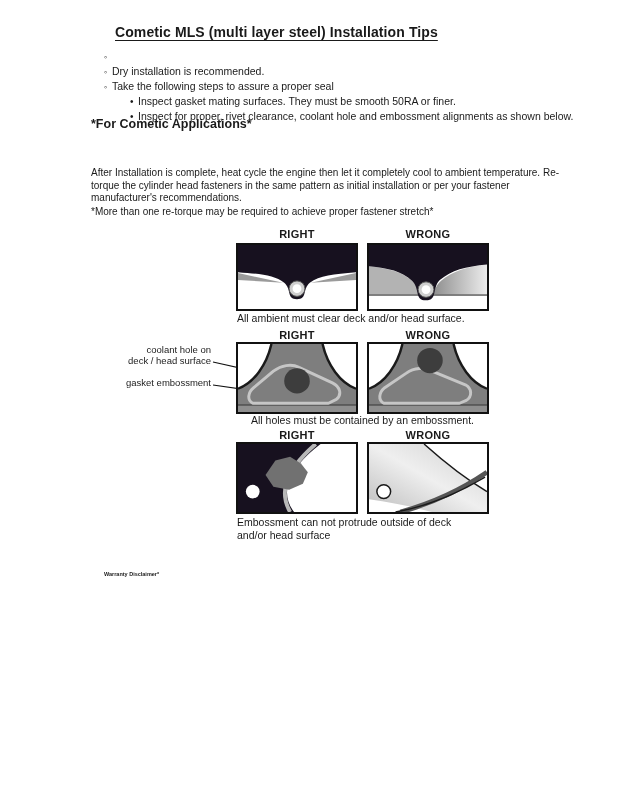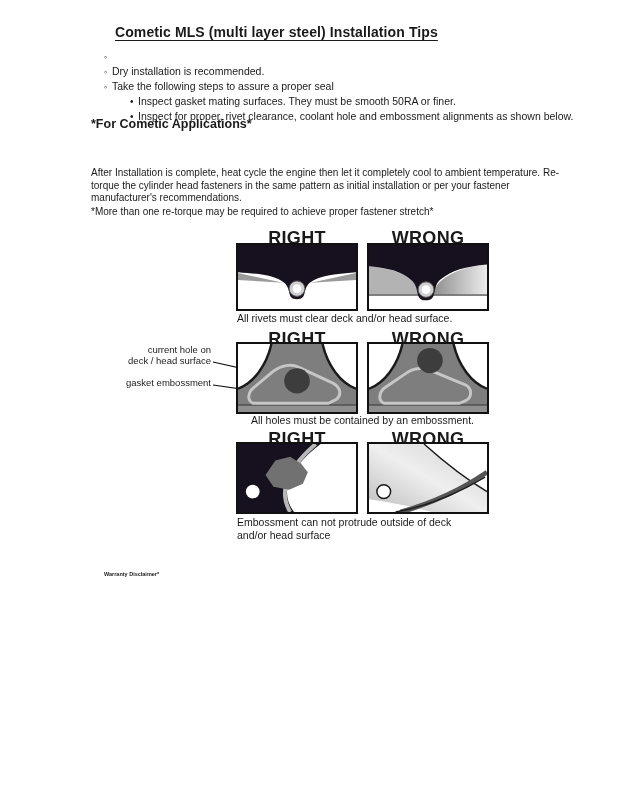--- a/index.html
+++ b/index.html
@@ -8,21 +8,21 @@
   .abs{position:absolute;}
   .title{left:115px;top:24px;font-size:14px;font-weight:bold;
          text-decoration:underline;text-underline-offset:3px;letter-spacing:.1px;}
   .tips{left:104px;top:50px;font-size:10.5px;line-height:14px;white-space:nowrap;}
   .tip{display:flex;align-items:baseline;}
   .tip .mk{width:8px;font-size:9px;}
   .subtip{margin-left:26px;}
   .subtip .mk{font-size:10px;}
   .dheading{left:91px;top:117px;font-size:12.5px;font-weight:bold;}
   .para{left:91px;font-size:10px;line-height:12.5px;width:474px;}
-  .dg-label{font-size:18px;font-weight:bold;text-align:center;width:122px;letter-spacing:.3px;}
+  .dg-label{font-size:11px;font-weight:bold;text-align:center;width:122px;letter-spacing:.3px;}
   .dg-box{width:122px;height:68px;border:2px solid #111;box-sizing:border-box;background:#fff;}
   .dg-box.tall{height:72px;}
   .dg-box svg{display:block;width:100%;height:100%;}
   .caption{font-size:10.5px;line-height:13px;}
   .anno{font-size:9.5px;line-height:11px;text-align:right;width:130px;color:#222;}
   .legal{left:104px;top:571px;width:414px;font-size:5.5px;line-height:6.4px;color:#222;}
   .legal p{margin:0 0 6px 0;}
   .legal p.tight{margin-bottom:0;}
   .legal .lhead{font-weight:bold;}
   .pagecode{left:388px;top:757px;font-size:13.5px;letter-spacing:.3px;color:#222;}
@@ -83,27 +83,27 @@
       </defs>
       <rect width="120" height="66" fill="#ffffff"></rect>
       <path d="M0,22 C20,24 34,28 45,38 C50,43 52,47 52,51 L0,51 Z" fill="#b3b3b3"></path>
       <path d="M120,20 C100,22 85,27 73,37 C68,42 66,47 66,51 L120,51 Z" fill="url(#g-deck)"></path>
       <rect x="0" y="51" width="120" height="1.2" fill="#333333"></rect>
       <path d="M0,0 H120 V20 C98,22 84,26 72,36 C64,44 70,57 58,57 C46,57 52,45 44,37 C33,27 20,24 0,22 Z" fill="#17111f"></path>
       <circle cx="58" cy="46" r="8" fill="#cfcfcf" stroke="#555" stroke-width="1"></circle>
       <circle cx="58" cy="46" r="4.5" fill="#ffffff"></circle>
     </svg>
   </div>
-  <div class="abs caption" style="left:237px;top:312px;">All rivets must clear deck and/or head surface.</div>
+  <div class="abs caption" style="left:237px;top:312px;">All ambient must clear deck and/or head surface.</div>
 
   <div class="abs dg-label" style="left:236px;top:329px;">RIGHT</div>
   <div class="abs dg-label" style="left:367px;top:329px;">WRONG</div>
 
   <div class="abs anno" style="left:81px;top:344px;">
-    <div>current hole on</div>
+    <div>coolant hole on</div>
     <div>deck / head surface</div>
   </div>
   <div class="abs anno" style="left:81px;top:377px;">gasket embossment</div>
 
   <svg class="abs" style="left:100px;top:330px;" width="300" height="80">
     <line x1="113" y1="32" x2="193" y2="50" stroke="#111" stroke-width="1.2"></line>
     <line x1="113" y1="55" x2="163" y2="62" stroke="#111" stroke-width="1.2"></line>
   </svg>
 
   <div class="abs dg-box tall" style="left:236px;top:342px;">

